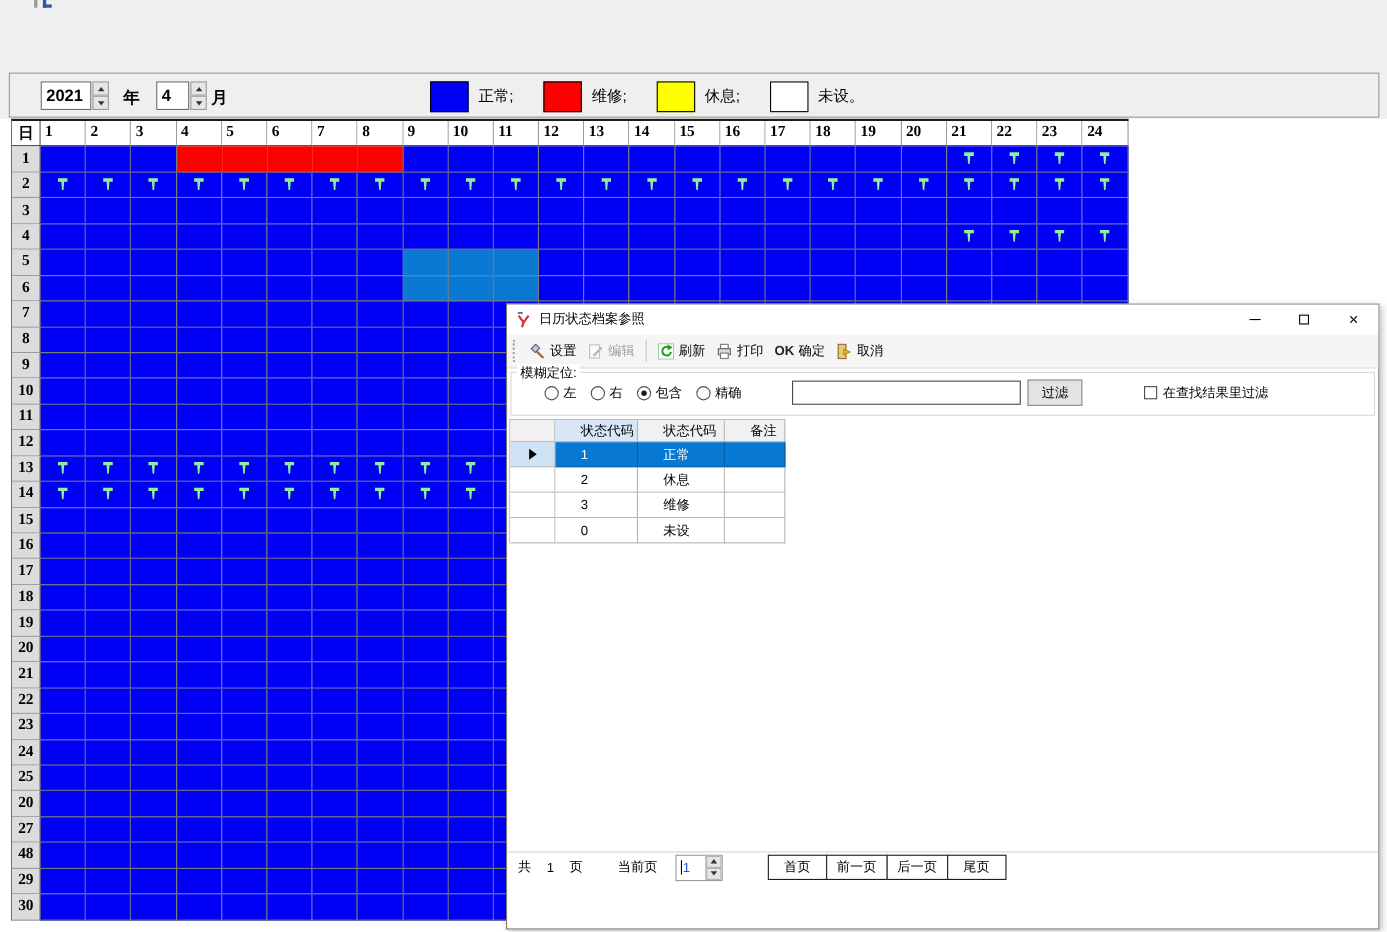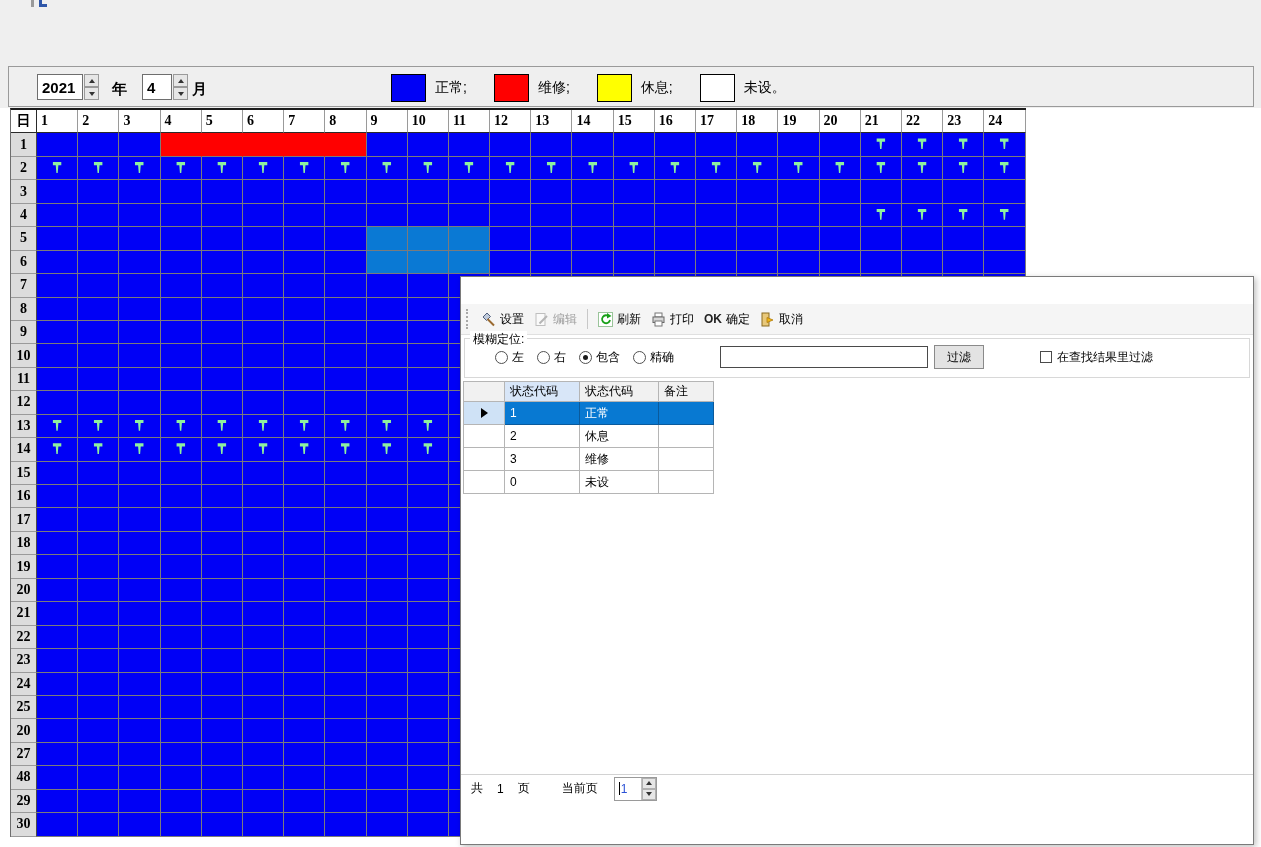--- a/index.html
+++ b/index.html
@@ -72,21 +72,21 @@
   .radio-circ.checked::after { content:""; position:absolute; left:3px; top:3px; width:5px; height:5px; border-radius:50%; background:#1a1a1a; }
   .fuzzy-input { width:208px; height:22px; border:1px solid #4a4a4a; margin-left:33px; font-size:12px; padding:0 3px; background:#fff; }
   .filter-btn { width:50px; height:24px; margin-left:6px; background:#e3e3e3; border:1px solid #8a8a8a;
     display:flex; align-items:center; justify-content:center; }
   .chk-wrap { display:flex; align-items:center; margin-left:56px; }
   .chk-box { width:12px; height:12px; border:1px solid #4a4a4a; background:#fff; margin-right:5px; }
 
   .ref-table { position:absolute; left:2px; top:104px; border-top:1px solid #b5b5b5; border-left:1px solid #b5b5b5; }
   .trow { display:flex; }
   .tcell { border-right:1px solid #b5b5b5; border-bottom:1px solid #b5b5b5; height:23px;
-    display:flex; align-items:center; padding-left:5px; background:#fff; }
+    display:flex; align-items:center; padding-left:23px; background:#fff; }
   .tcell.head { height:20px; background:#f1f1f1; }
   .tcell.head.sorted { background:#d8e6f8; }
   .c-ind { width:41px; padding-left:0; justify-content:center; }
   .c-code { width:75px; }
   .c-name { width:79px; }
   .c-note { width:55px; }
   .trow.selected .tcell { background:#0879d2; color:#fff; border-right-color:#0a5a9c; border-bottom-color:#0a5a9c; }
   .trow.selected .tcell.c-ind { background:#cfe2f6; color:#000; border-right-color:#b5b5b5; border-bottom-color:#b5b5b5; }
   .ind-tri { width:0; height:0; border-top:5px solid transparent; border-bottom:5px solid transparent; border-left:7px solid #000; }
 
@@ -1038,20 +1038,39 @@
       <div class="cell" style="background: rgb(0, 0, 246);"></div>
       <div class="cell" style="background: rgb(0, 0, 246);"></div>
       <div class="cell" style="background: rgb(0, 0, 246);"></div>
       <div class="cell" style="background: rgb(0, 0, 246);"></div>
       <div class="cell" style="background: rgb(0, 0, 246);"></div>
       <div class="cell" style="background: rgb(0, 0, 246);"></div>
       <div class="cell" style="background: rgb(0, 0, 246);"></div>
     </div>
 
   <div class="dialog">
+    <div class="dlg-title">
+      <svg width="16" height="16" viewBox="0 0 16 16">
+        <path d="M3 2 Q5 0.5 7 2" stroke="#3b62b0" stroke-width="1.6" fill="none"></path>
+        <path d="M3.5 4 L8 10 L12.5 4" stroke="#d93030" stroke-width="2" fill="none"></path>
+        <path d="M8 10 L6.5 14.5" stroke="#d93030" stroke-width="2" fill="none"></path>
+      </svg>
+      <span class="dlg-title-text">日历状态档案参照</span>
+      <div class="win-btns">
+        <div class="win-btn">
+            <span class="min-glyph"></span>
+          </div>
+        <div class="win-btn">
+            <span class="max-glyph"></span>
+          </div>
+        <div class="win-btn">
+            <span class="close-glyph">×</span>
+          </div>
+      </div>
+    </div>
 
     <div class="dlg-toolbar">
       <div class="grip-v"></div>
       <div class="tbtn">
         <svg width="15" height="15" viewBox="0 0 15 15">
           <polygon points="2,5 6,1 9.5,4.5 5.5,8.5" fill="#c0cbdc" stroke="#51607e" stroke-width="1"></polygon>
           <line x1="6.5" y1="7" x2="13" y2="13.5" stroke="#9a6a30" stroke-width="2"></line>
         </svg>
         <span>设置</span>
       </div>
@@ -1173,17 +1192,23 @@
         </div>
         <div class="pg-btns">
           <div class="pg-btn">
               <span class="tri-up"></span>
             </div>
           <div class="pg-btn">
               <span class="tri-dn"></span>
             </div>
         </div>
       </div>
+      <div class="nav-strip" id="nav-strip">
+          <div class="nav-btn">首页</div>
+          <div class="nav-btn">前一页</div>
+          <div class="nav-btn">后一页</div>
+          <div class="nav-btn">尾页</div>
+        </div>
     </div>
 
   </div>
 
 </div>
 
 </body></html>

